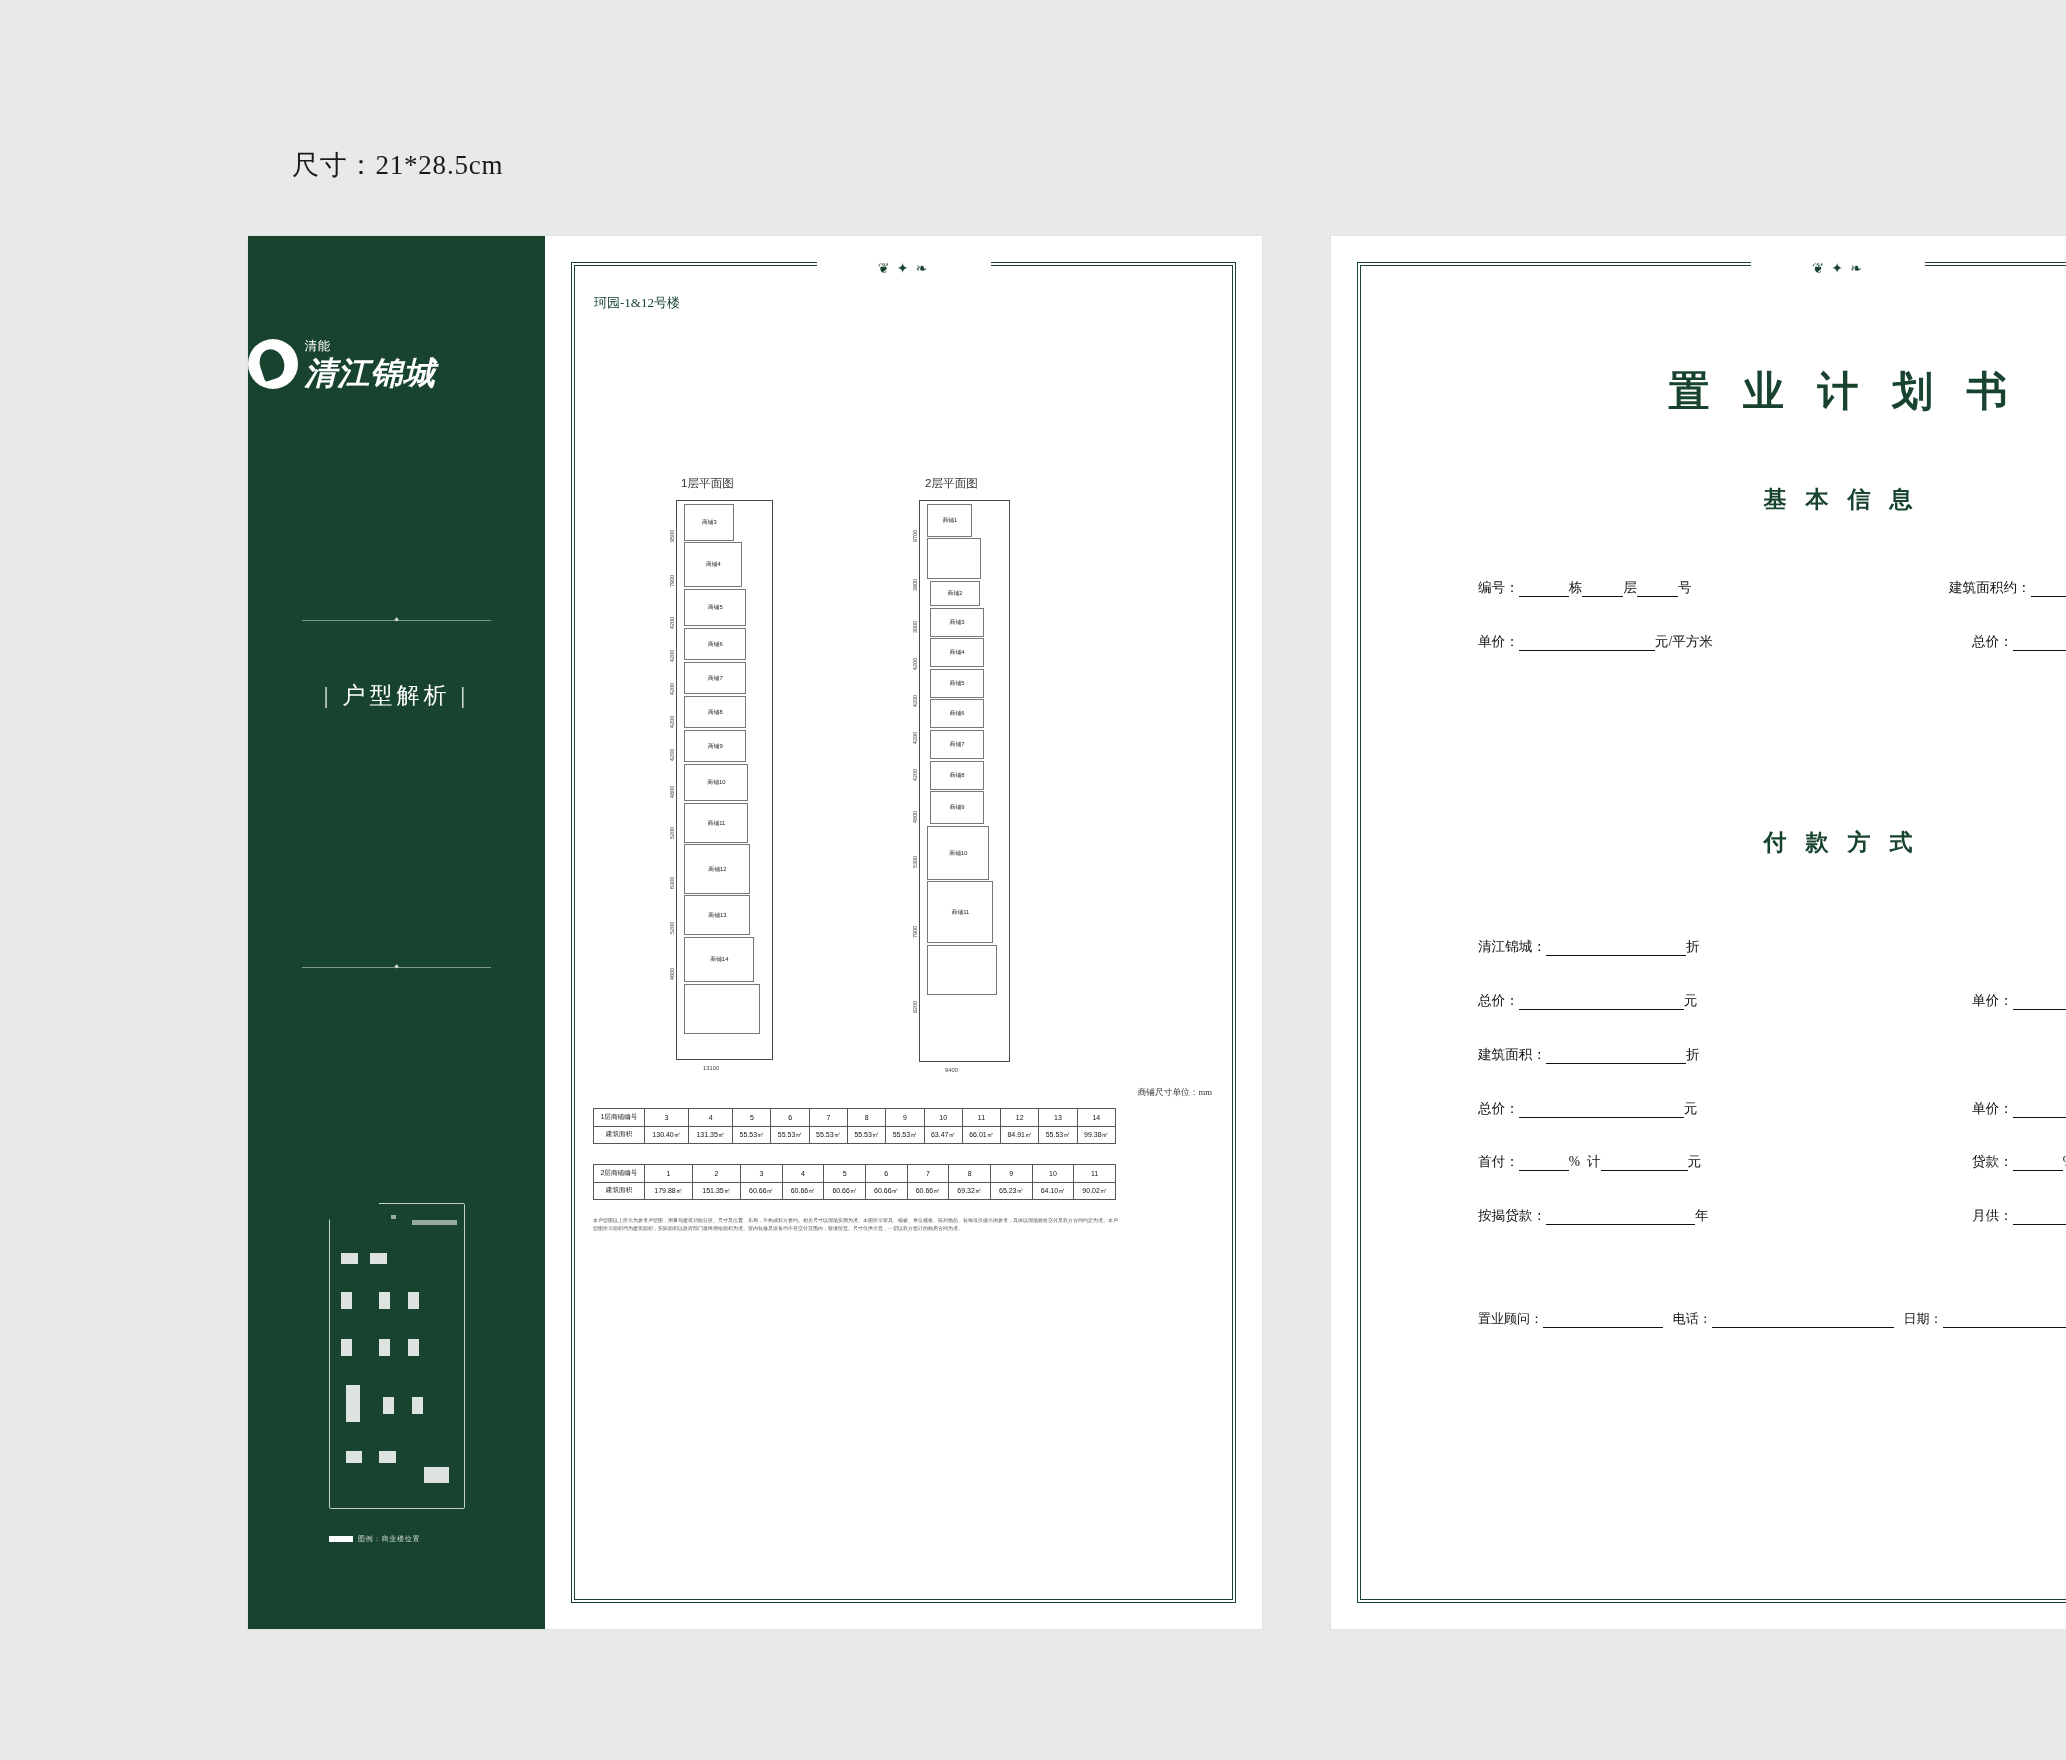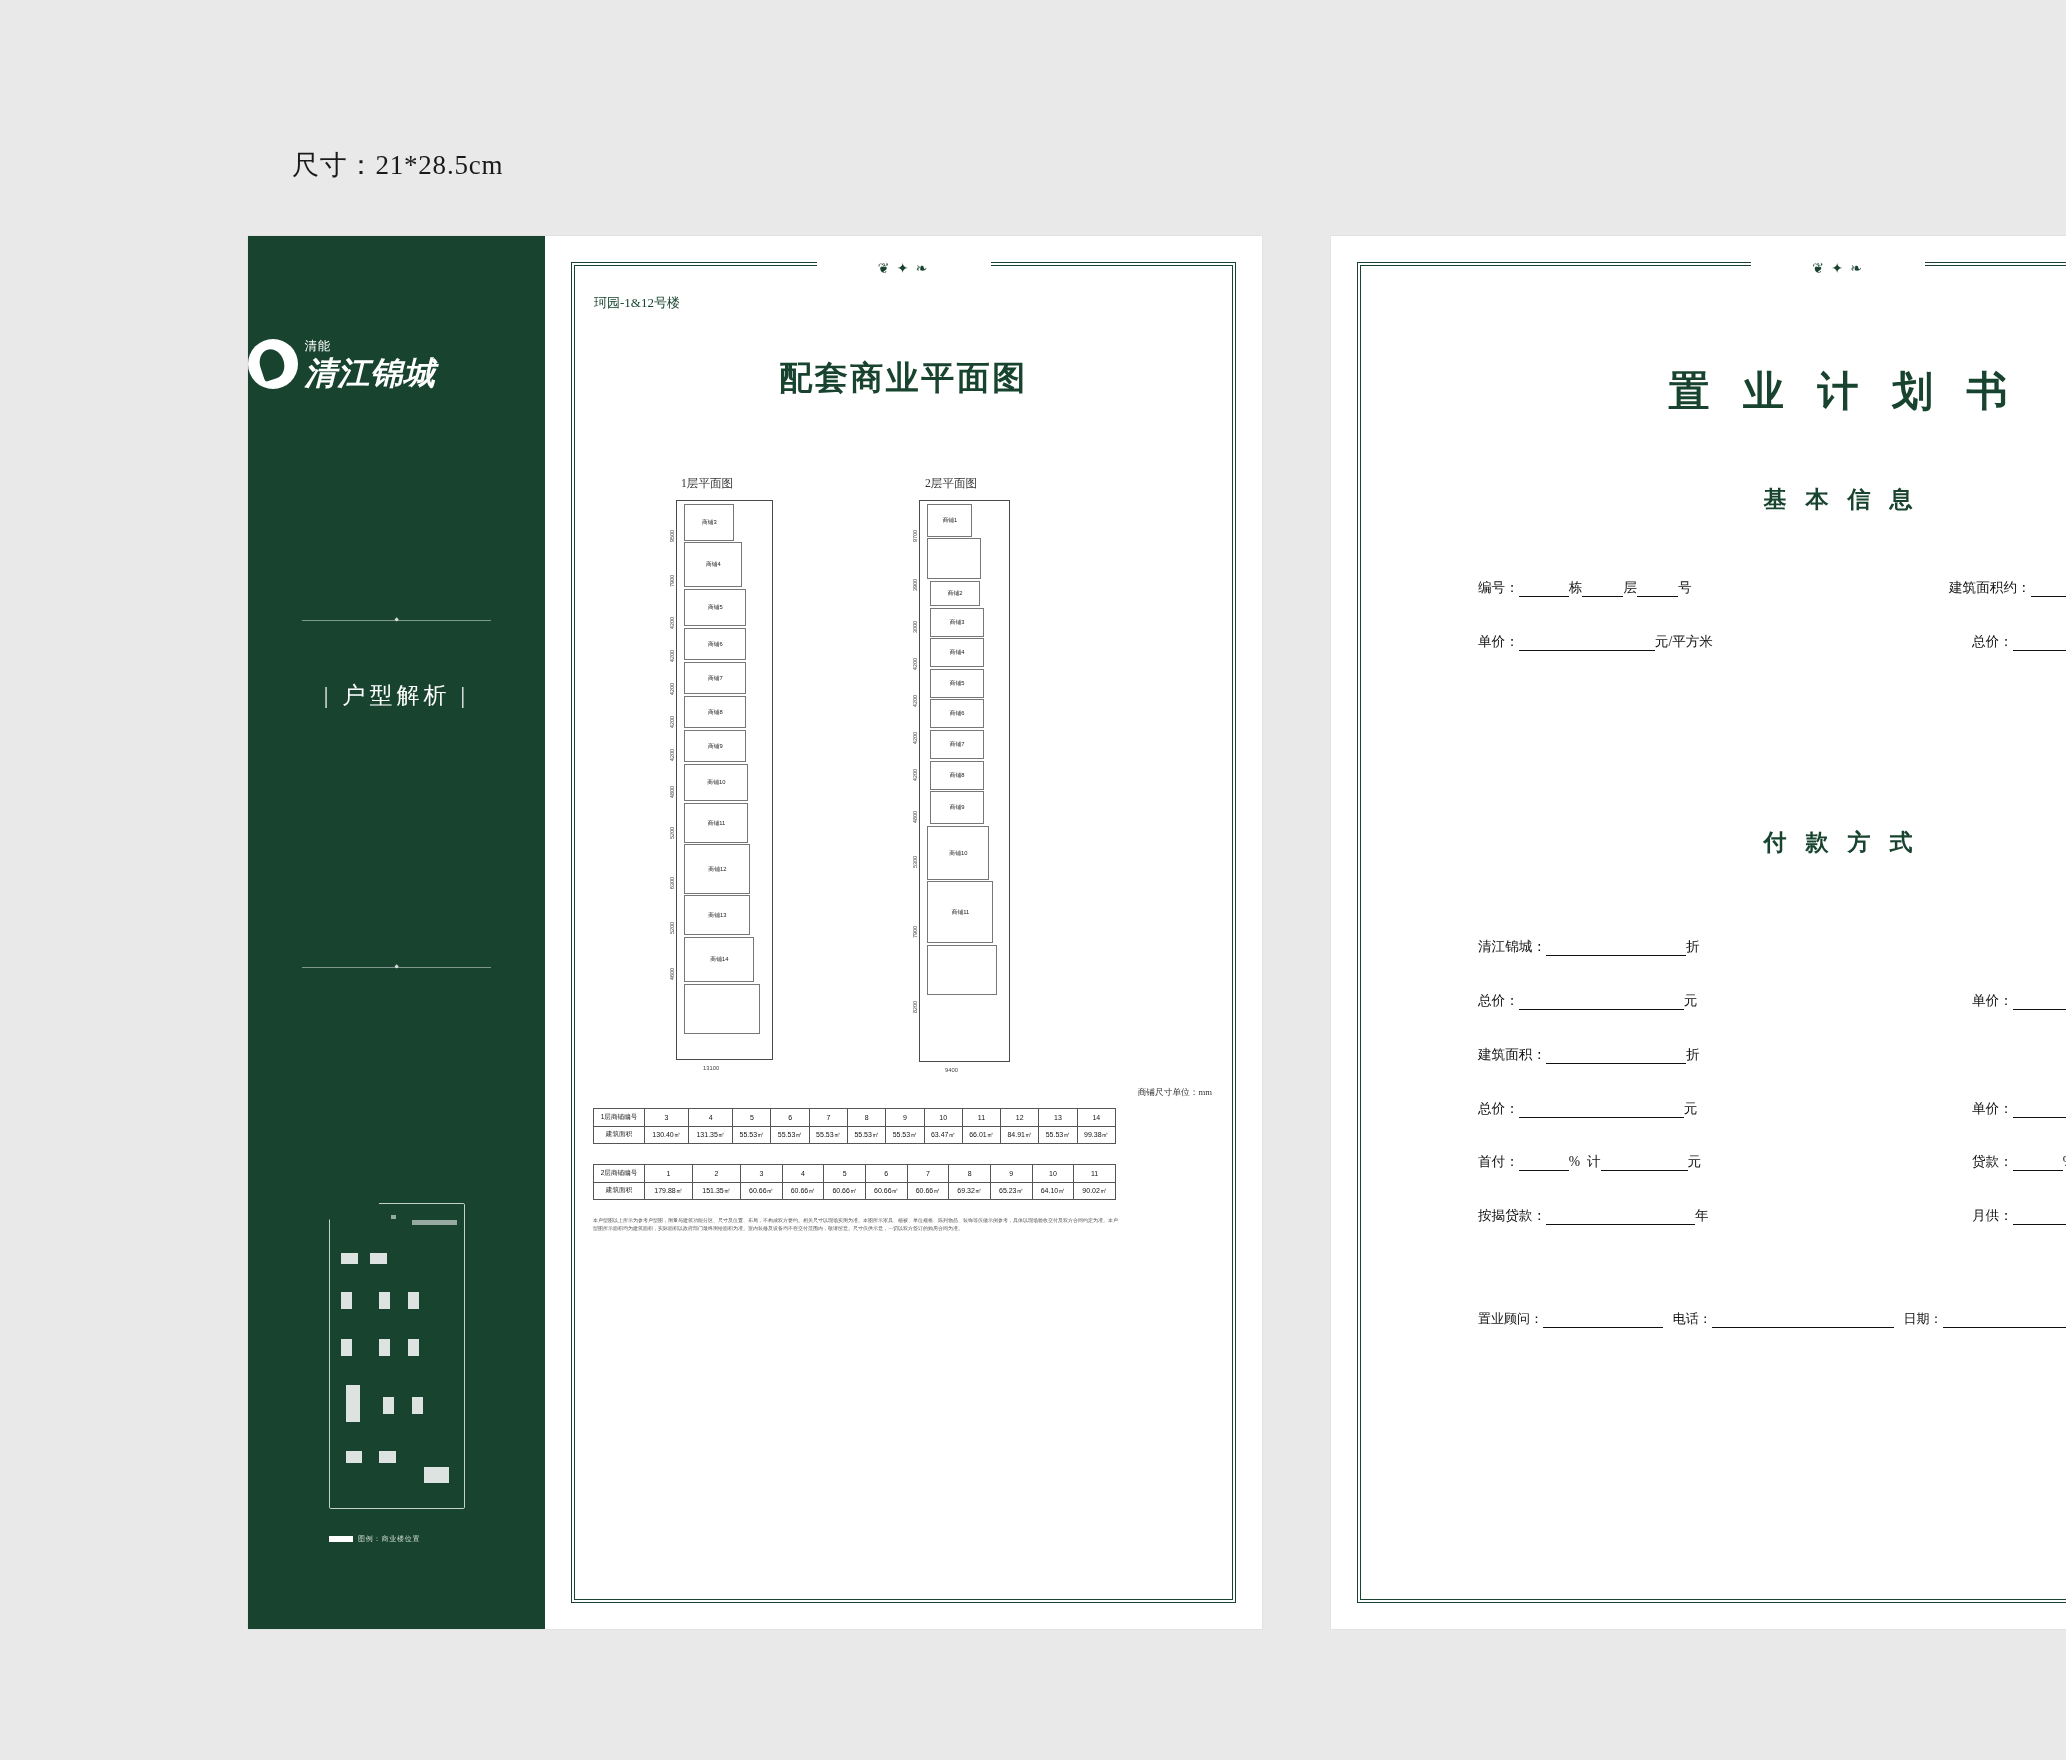--- a/index.html
+++ b/index.html
@@ -42,21 +42,21 @@
   .sp-legend .sw{display:inline-block;width:24px;height:6.2px;background:#fff;margin-right:5px;vertical-align:middle;}
 
   
   .white-panel{flex:1;position:relative;background:#fff;}
   .inner-frame{position:absolute;left:26px;top:26px;right:26px;bottom:26px;border:0.8px solid #17432f;}
   .inner-frame2{position:absolute;left:29px;top:29px;right:29px;bottom:29px;border:0.4px solid #17432f;}
   .orn{position:absolute;top:-6.2px;left:50%;transform:translateX(-50%);width:174px;height:16.5px;background:#fff;display:flex;align-items:center;justify-content:center;color:#17432f;font-size:14px;letter-spacing:1.7px;}
   .bldg-code{position:absolute;left:49px;top:58px;font-family:"Liberation Serif",serif;font-size:13px;color:#17432f;}
   .main-title{position:absolute;top:120px;left:0;width:100%;text-align:center;font-family:"Liberation Serif",serif;font-size:33px;font-weight:bold;color:#17432f;letter-spacing:2.5px;}
 
-  .plan-label{position:absolute;font-family:Liberation Serif, serif;font-size:11.6px;color:#333;}
+  .plan-label{position:absolute;font-family:Liberation Sans, sans-serif;font-size:11.6px;color:#333;}
   #pl1{left:136px;top:240px;}
   #pl2{left:380px;top:240px;}
 
   .floorplan{position:absolute;border:0.8px solid #4a4a4a;background:#fff;}
   #fp1{left:131px;top:264px;width:95px;height:558px;}
   #fp2{left:374px;top:264px;width:89px;height:560px;}
   .room{position:absolute;border:0.4px solid #777;box-sizing:border-box;font-size:5.8px;color:#222;display:flex;align-items:center;justify-content:center;font-family:"Liberation Sans",sans-serif;}
   .dimv{position:absolute;font-size:5.4px;color:#444;transform:rotate(-90deg);transform-origin:left top;white-space:nowrap;}
   .dimh{position:absolute;font-size:5.8px;color:#444;}
   .unit-note{position:absolute;right:50px;top:851px;font-size:8.7px;color:#333;font-family:"Liberation Serif",serif;}
@@ -129,21 +129,20 @@
       <div class="sp-legend"><span class="sw"></span><span>图例：商业楼位置</span></div>
     </div>
 
     <div class="white-panel">
       <div class="inner-frame"></div>
       <div class="inner-frame2">
         <div class="orn">❦ ✦ ❧</div>
       </div>
 
       <div class="bldg-code">珂园-1&amp;12号楼</div>
-      <div class="main-title">配套商业平面图</div>
 
       <div class="plan-label" id="pl1">1层平面图</div>
       <div class="plan-label" id="pl2">2层平面图</div>
 
       <div class="floorplan" id="fp1">
         <div class="room" style="left:7.4px;top:2.5px;width:50px;height:37px;">商铺3</div>
         <div class="room" style="left:7.4px;top:41px;width:58px;height:45px;">商铺4</div>
         <div class="room" style="left:7.4px;top:88px;width:62px;height:37px;">商铺5</div>
         <div class="room" style="left:7.4px;top:127px;width:62px;height:32px;">商铺6</div>
         <div class="room" style="left:7.4px;top:161px;width:62px;height:32px;">商铺7</div>

